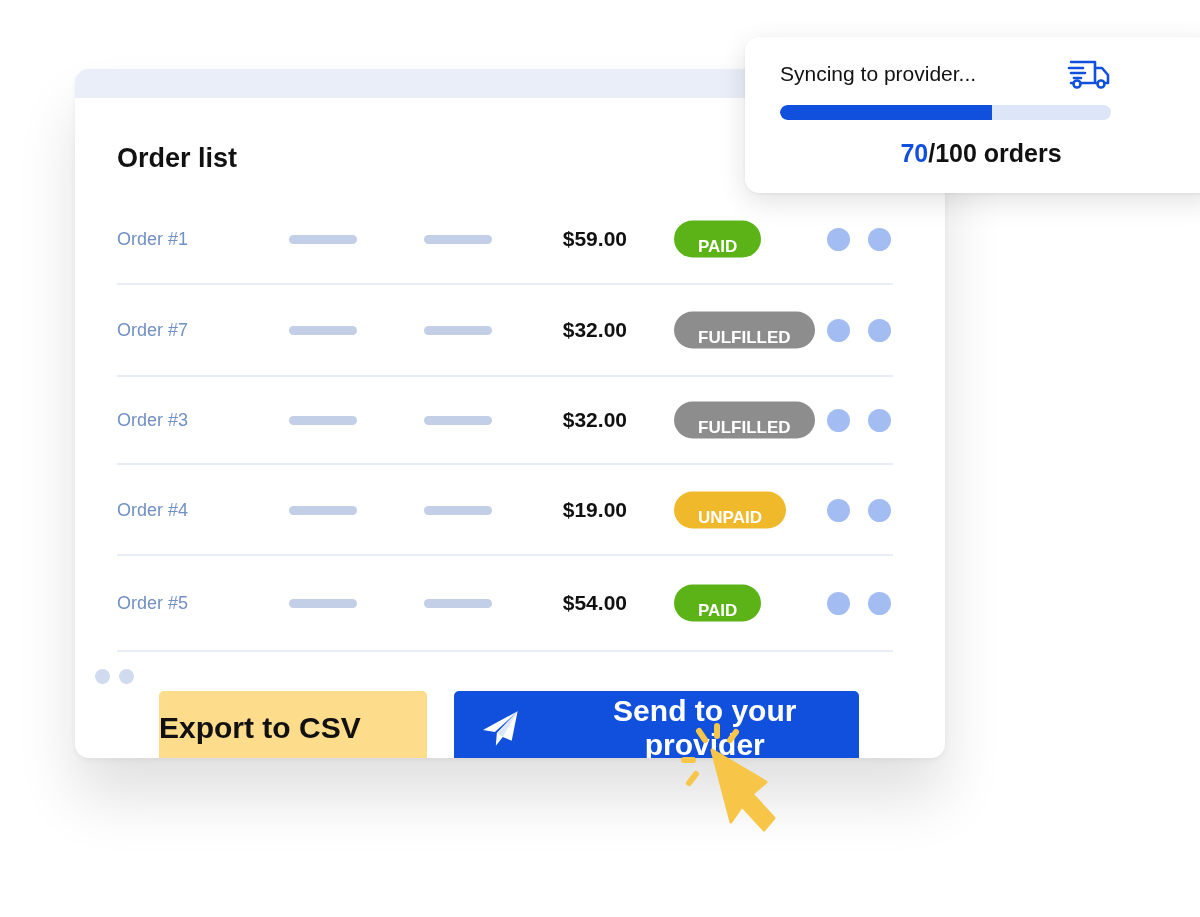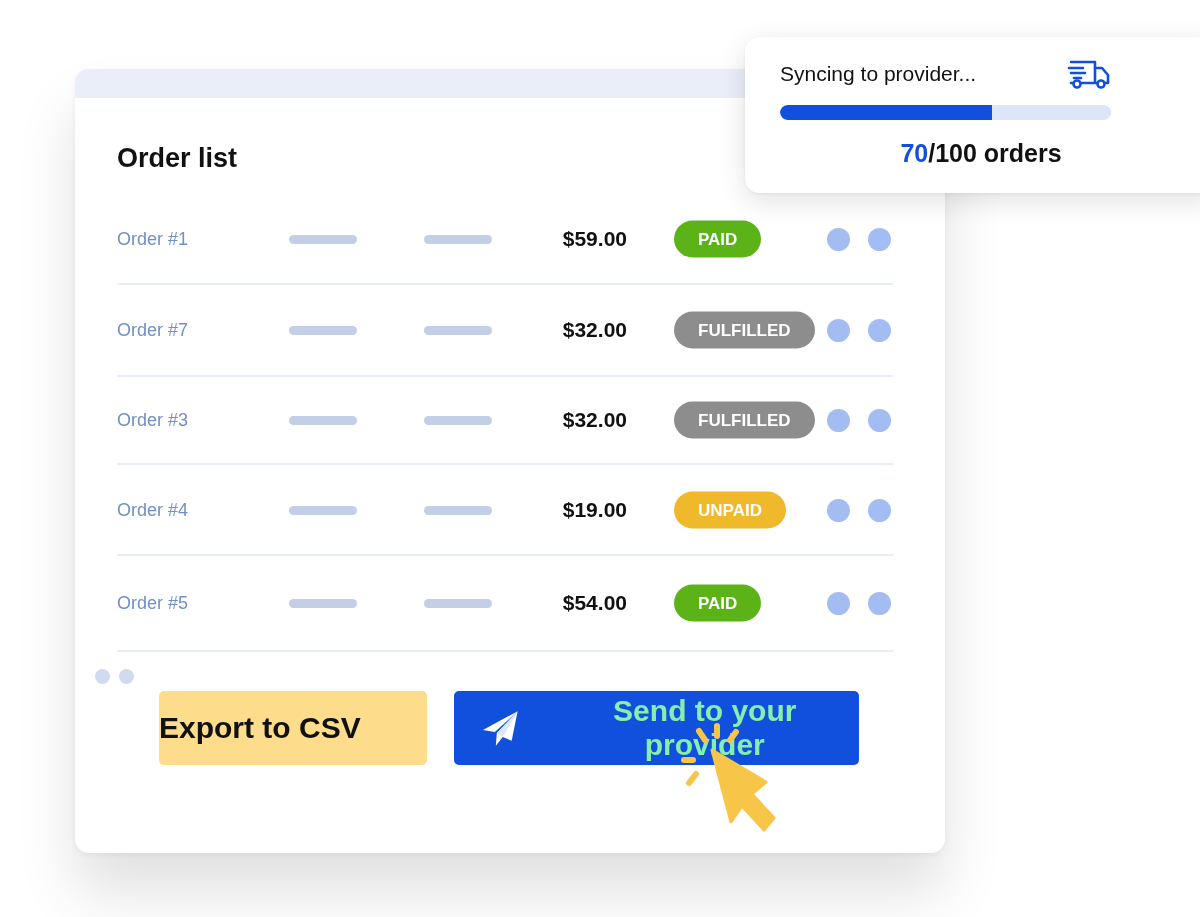--- a/index.html
+++ b/index.html
@@ -1,20 +1,20 @@
 <!DOCTYPE html>
 <html><head>
   <meta charset="utf-8">
   <style>
     * { box-sizing: border-box; margin: 0; padding: 0; }
     html, body { width: 1200px; height: 917px; background: #ffffff; overflow: hidden; }
     body { position: relative; font-family: "Liberation Sans", "DejaVu Sans", sans-serif; }
 
     .card {
-      position: absolute; left: 75px; top: 69px; width: 870px; height: 784px;
+      position: absolute; left: 75px; top: 69px; width: 870px; height: 689px;
       background: #ffffff; border-radius: 14px; overflow: hidden;
       box-shadow: 0 40px 60px rgba(0,0,0,0.12), 0 2px 6px rgba(0,0,0,0.05);
     }
     .card-topbar { position: absolute; left: 0; top: 0; width: 100%; height: 29px; background: #e9eef8; }
     .card-title {
       position: absolute; left: 42px; top: 74px; font-size: 27px; font-weight: bold; color: #111111;
     }
     .row {
       position: absolute; left: 42px; width: 776px; height: 91px;
       border-bottom: 2px solid #e8eef9;
@@ -28,40 +28,40 @@
       background: #c2cfe6; border-radius: 5px;
     }
     .bar-a { left: 172px; }
     .bar-b { left: 307px; }
     .row-price {
       position: absolute; right: 266px; top: 50%; transform: translateY(-50%);
       font-size: 21px; font-weight: bold; color: #111111;
     }
     .status-badge {
       position: absolute; left: 557px; top: 50%; transform: translateY(-50%);
-      height: 37px; line-height: 37px; padding: 0 24px; border-radius: 19px;
+      height: 37px; line-height: 37px; padding: 7px 24px; border-radius: 19px;
       color: #ffffff; font-size: 17px; font-weight: bold; text-align: center;
     }
     .dot {
       position: absolute; top: 50%; width: 23px; height: 23px; margin-top: -11px;
       border-radius: 50%; background: #a3bdf3;
     }
     .dot-a { left: 710px; }
     .dot-b { left: 751px; }
 
     .pager { position: absolute; left: 20px; top: 600px; }
     .pager-dot { position: absolute; top: 0; width: 15px; height: 15px; border-radius: 50%; background: #d1dbef; }
 
     .btn {
       position: absolute; top: 622px; height: 74px; border-radius: 5px; border: none;
       font-size: 30px; font-weight: bold; display: flex; align-items: center; 
       font-family: "Liberation Sans", "DejaVu Sans", sans-serif; cursor: pointer;
     }
     .btn-export { left: 84px; width: 268px; background: #fddc8b; color: #111111; }
-    .btn-send { left: 379px; width: 405px; background: #1150dd; color: #86efac; justify-content: flex-start; padding-left: 27px; }
+    .btn-send { left: 379px; width: 405px; background: #1150dd; color: #ffffff; justify-content: flex-start; padding-left: 27px; }
     .btn-send .plane { width: 40px; height: 40px; margin-right: 30px; }
 
     .sync-card {
       position: absolute; left: 745px; top: 37px; width: 472px; height: 156px;
       background: #ffffff; border-radius: 14px;
       box-shadow: 0 8px 28px rgba(0,0,0,0.12), 0 1px 3px rgba(0,0,0,0.06);
     }
     .sync-title { position: absolute; left: 35px; top: 25px; font-size: 21px; color: #111111; }
     .truck-icon { position: absolute; left: 322px; top: 22px; width: 44px; height: 32px; }
     .progress-track {

